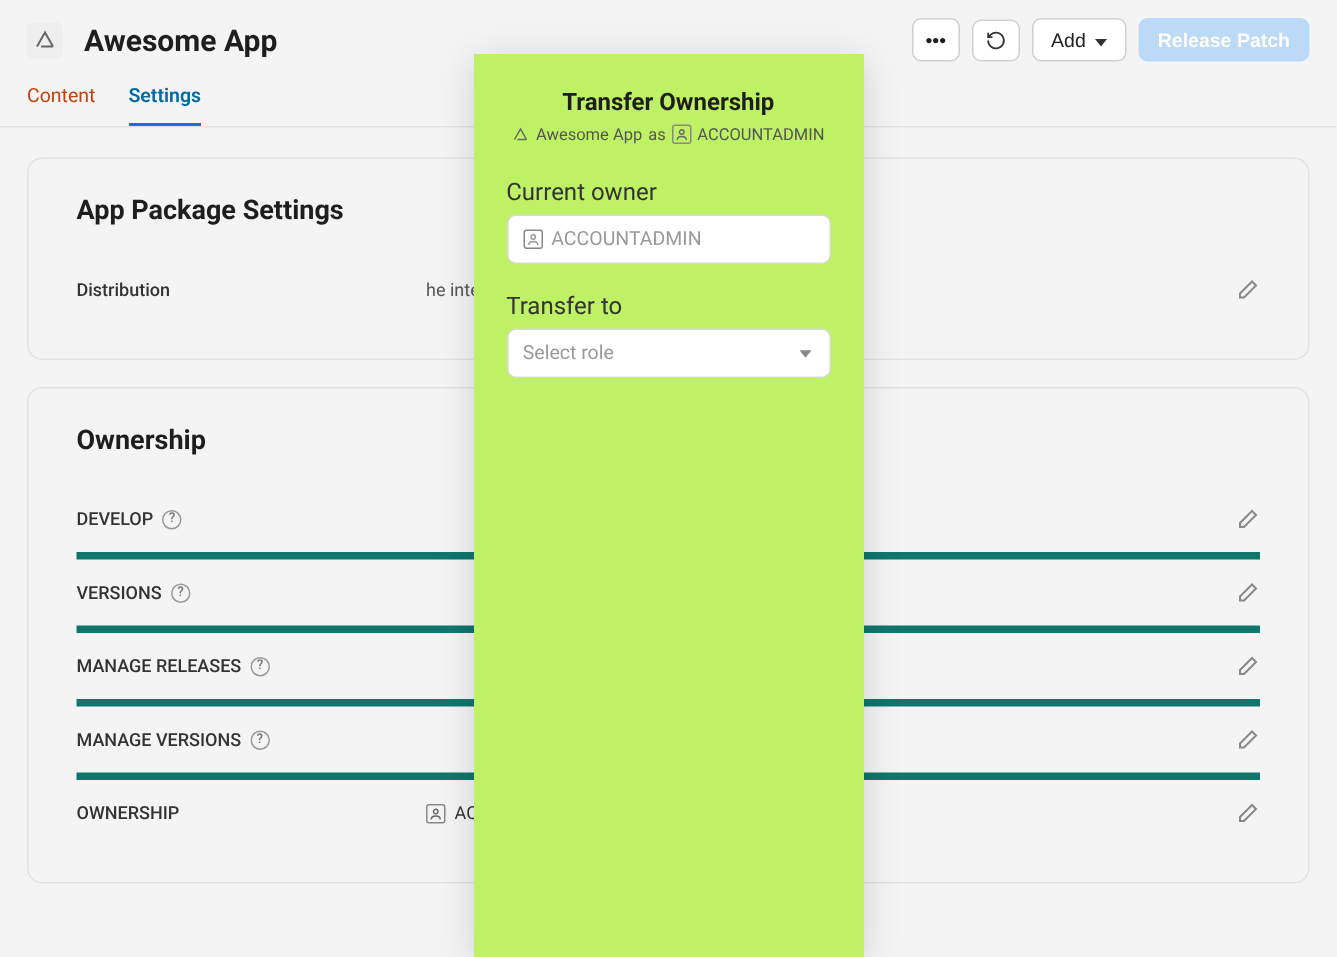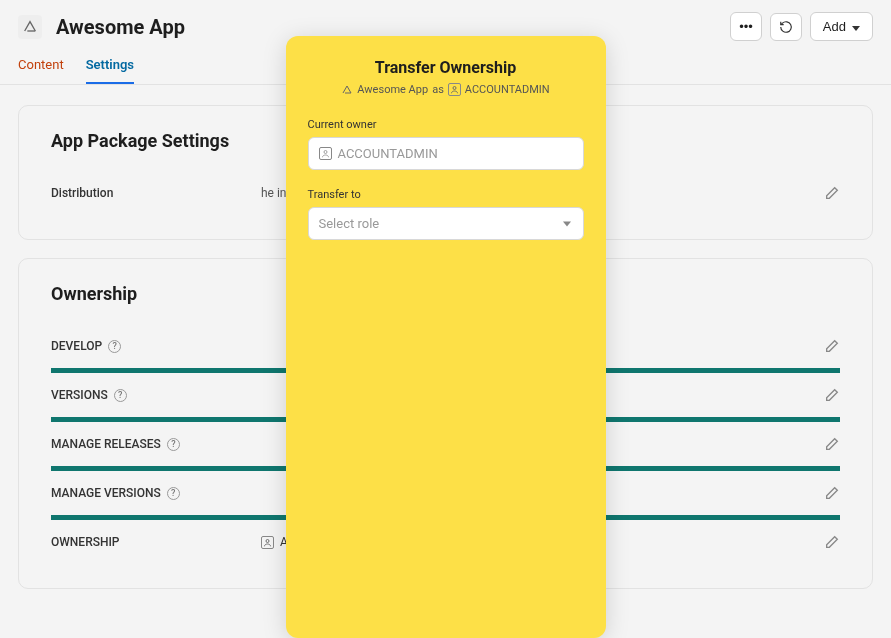--- a/index.html
+++ b/index.html
@@ -96,21 +96,21 @@
   }
   .row {
     display: flex;
     align-items: center;
     padding: 14px 0;
     border-bottom: 5px solid #0f766e;
   }
   .row:last-child { border-bottom: none; }
   .row.no-border { border-bottom: none; }
   .row .label {
-    width: 210px;
+    width: 233px;
     font-size: 12px;
     color: #333;
     font-weight: 500;
     display: flex;
     align-items: center;
     gap: 6px;
   }
   .row .value {
     flex: 1;
     font-size: 12px;
@@ -146,44 +146,44 @@
   
   .modal-overlay {
     position: absolute;
     inset: 0;
     display: flex;
     justify-content: center;
     padding-top: 36px;
     background: transparent;
   }
   .modal {
-    width: 320px;
-    background: #fde047;
-    border-radius: 12px;
+    width: 260px;
+    background: #bef264;
+    border-radius: 0;
     box-shadow: 0 4px 24px rgba(0,0,0,0.15);
     padding: 22px 22px 14px 22px;
   }
   .modal h2 {
     font-size: 16px;
     font-weight: 700;
     margin: 0 0 6px 0;
     text-align: center;
   }
   .modal .subtitle {
     font-size: 11px;
     color: #555;
     text-align: center;
     margin-bottom: 22px;
     display: flex;
     justify-content: center;
     align-items: center;
     gap: 4px;
   }
   .form-label {
-    font-size: 11px;
+    font-size: 16px;
     color: #333;
     margin-bottom: 6px;
     display: block;
   }
   .form-control {
     width: 100%;
     border: 1px solid #d8d8d8;
     border-radius: 6px;
     padding: 8px 10px;
     font-size: 13px;
@@ -235,20 +235,23 @@
       <button class="btn icon-only">
         <svg width="14" height="14" viewBox="0 0 24 24" fill="none" stroke="#333" stroke-width="2">
             <path d="M3 12a9 9 0 1 0 3-6.7L3 8"></path>
             <path d="M3 3v5h5"></path>
           </svg>
       </button>
       <button class="btn">
         <span>Add</span>
         <span class="chev-down"></span>
       </button>
+      <button class="btn primary disabled">
+        <span>Release Patch</span>
+      </button>
     </div>
   </div>
 
   <div class="tabs">
     <div class="tab">Content</div>
     <div class="tab active">Settings</div>
   </div>
 
   <div class="content">
 

